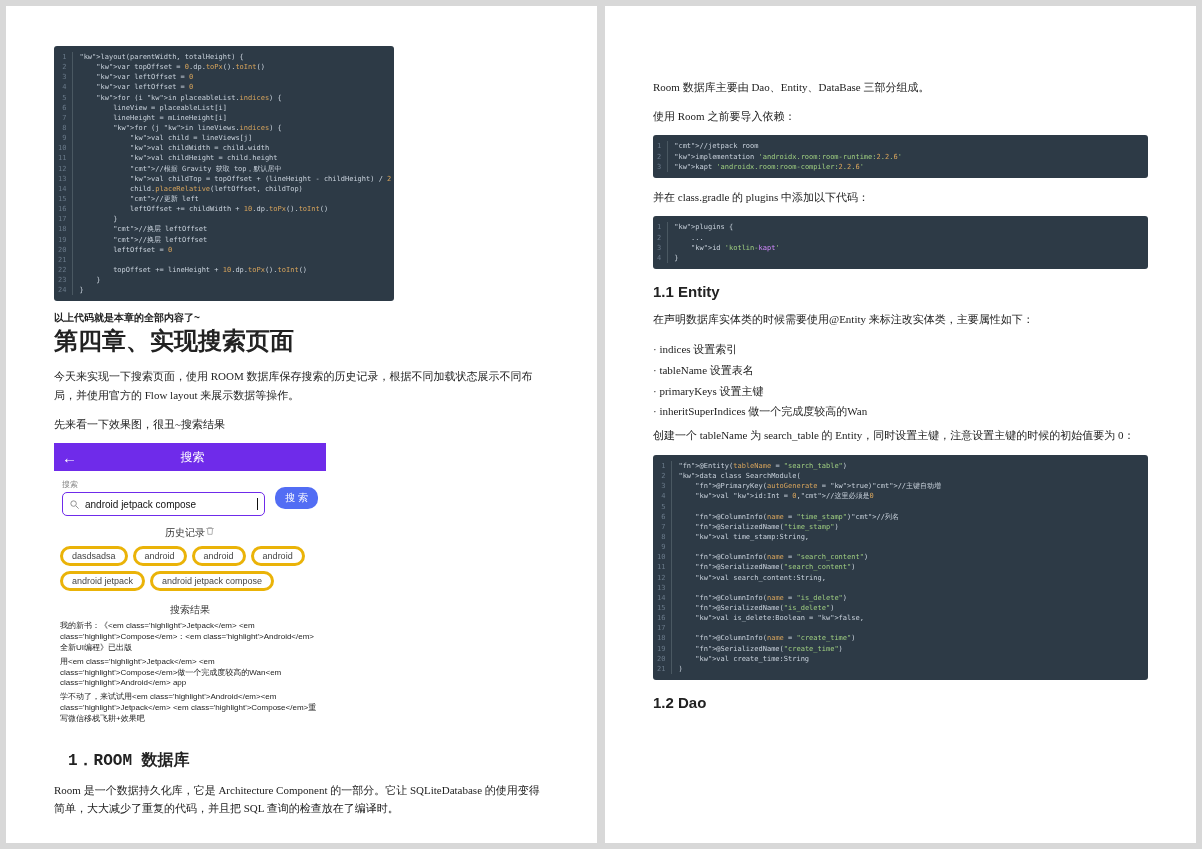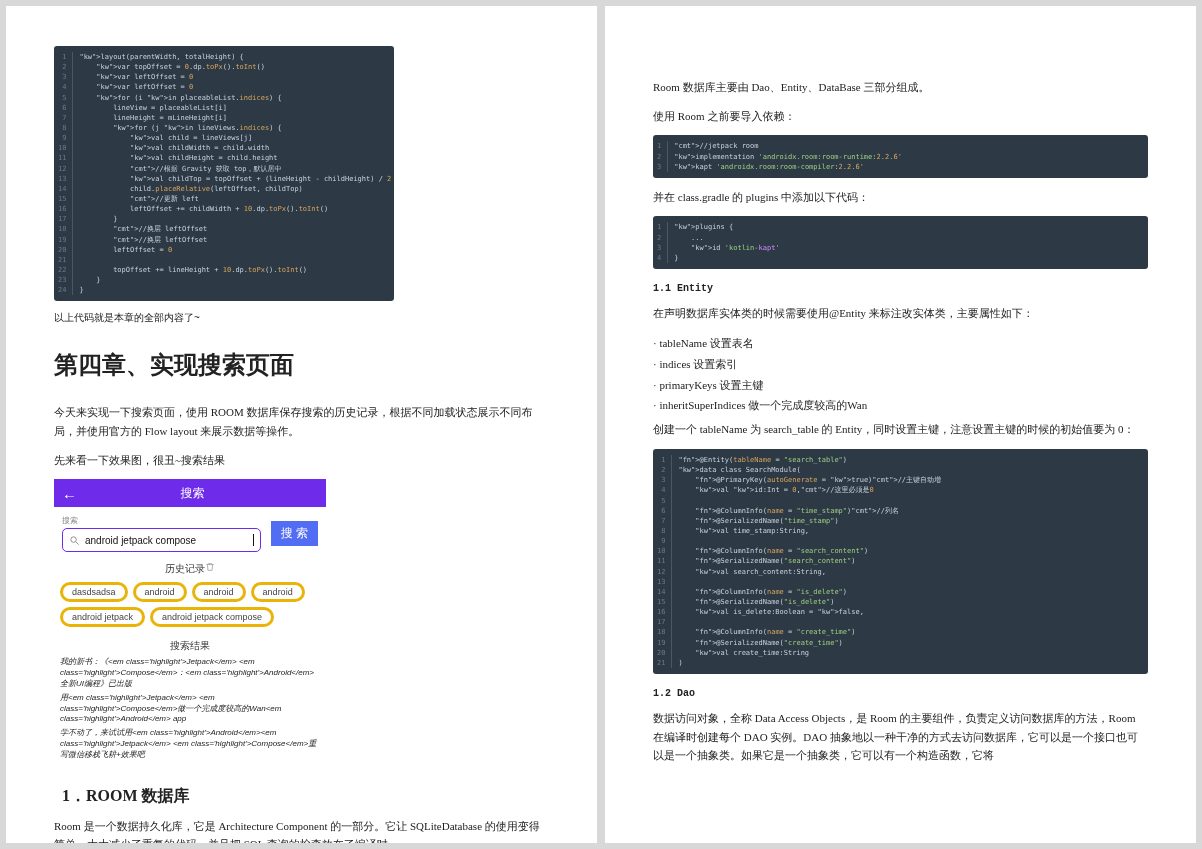--- a/index.html
+++ b/index.html
@@ -42,24 +42,24 @@
     border-right: 1px solid #4a5862;
     margin-right: 6px;
     user-select: none;
   }
   .code-body { flex: 1; }
   .kw { color: #d38aff; }
   .str { color: #9fce80; }
   .num { color: #d7a45c; }
   .attr { color: #d7a45c; }
 
-  .small-note { font-size: 10px; color: #222; margin-bottom: 24px; }
-  h1 { font-size: 24px; font-weight: 700; margin-bottom: 22px; font-family: "SimSun", serif; }
-  h2 { font-size: 16px; font-weight: 700; margin: 18px 8px 10px; font-family: Liberation Serif, serif; }
-  h3 { font-size: 10px; font-weight: 700; margin: 14px 0 10px; font-family: Liberation Mono, monospace; }
+  .small-note { font-size: 10px; color: #222; margin-bottom: 0; font-weight: bold; }
+  h1 { font-size: 24px; font-weight: 700; margin-bottom: 10px; font-family: "SimSun", serif; }
+  h2 { font-size: 16px; font-weight: 700; margin: 18px 14px 10px; font-family: Liberation Mono, monospace; }
+  h3 { font-size: 15px; font-weight: 700; margin: 14px 0 10px; font-family: Liberation Sans, sans-serif; }
   p { font-size: 11px; line-height: 1.7; margin-bottom: 10px; font-family: "SimSun", serif; }
   .bullets { font-size: 11px; line-height: 1.9; font-family: "SimSun", serif; margin-bottom: 4px; }
 
   
   .phone {
     width: 272px;
     background: #fff;
     border: 0;
     margin-bottom: 14px;
     font-family: Arial, sans-serif;
@@ -81,31 +81,31 @@
   .search-group { flex:1; }
   .search-hint { font-size: 8px; color: #888; margin-bottom: 2px; }
   .search-box {
     border: 1px solid #6f2bea; border-radius: 5px; height: 24px;
     display: flex; align-items: center; padding: 0 6px;
   }
   .mag { width: 11px; height: 11px; margin-right: 5px; }
   .input-text { font-size: 10px; color: #111; flex:1; }
   .cursor { display:inline-block; width:1px; height:12px; background:#111; vertical-align:middle; margin-left:1px; }
   .btn-search {
-    margin-left: 10px; background: #526df4; color: #fff; border-radius: 0;
-    padding: 4px 10px; font-size: 12px;
+    margin-left: 10px; background: #526df4; color: #fff; border-radius: 10px;
+    padding: 4px 10px; font-size: 10px;
   }
   .section-label { font-size: 10px; color: #333; padding: 4px 10px 2px; display:flex; justify-content:center; }
   .trash { width:10px; height:10px; opacity:.6; }
   .chips { display:flex; flex-wrap:wrap; padding: 4px 6px 8px; gap:5px; }
   .chip {
     border: 3px solid #eab308; border-radius: 12px; padding: 2px 9px; font-size: 9px; color:#444;
   }
   .results { font-size: 8px; line-height: 1.35; padding: 0 6px 6px; color:#222; }
-  .results .row { border-top: 1px solid rgba(0,0,0,0); padding: 1px 0; font-style: italic; }
+  .results .row { border-top: 1px solid rgba(0,0,0,0); padding: 1px 0; }
 </style>
 </head>
 <body>
 
 <div class="page">
 
   <div class="code-block" style="width:340px;">
     <div class="code-lines">1
 2
 3
@@ -236,22 +236,22 @@
     <div class="code-body" id="code3-body"><span class="&lt;span">"kw"</span>&gt;plugins {
     ...
     <span class="&lt;span">"kw"</span>&gt;id <span class="str">'kotlin-<span class="kw">kapt</span>'</span>
 }</div>
   </div>
 
   <h3>1.1 Entity</h3>
   <p>在声明数据库实体类的时候需要使用@Entity 来标注改实体类，主要属性如下：</p>
 
   <div class="bullets" id="bullets">
+      <div>· indices  设置索引</div>
       <div>· tableName  设置表名</div>
-      <div>· indices  设置索引</div>
       <div>· primaryKeys  设置主键</div>
       <div>· inheritSuperIndices  做一个完成度较高的Wan</div>
     </div>
 
   <p>创建一个 tableName 为 search_table 的 Entity，同时设置主键，注意设置主键的时候的初始值要为 0：</p>
 
   <div class="code-block">
     <div class="code-lines">1
 2
 3
@@ -290,14 +290,13 @@
     <span class="&lt;span">"fn"</span>&gt;@SerializedName(<span class="str">"is_delete"</span>)
     <span class="&lt;span">"kw"</span>&gt;val is_delete:Boolean = <span class="&lt;span">"kw"</span>&gt;false,
 
     <span class="&lt;span">"fn"</span>&gt;@ColumnInfo(<span class="attr">name</span> = <span class="str">"create_time"</span>)
     <span class="&lt;span">"fn"</span>&gt;@SerializedName(<span class="str">"create_time"</span>)
     <span class="&lt;span">"kw"</span>&gt;val create_time:String
 )</div>
   </div>
 
   <h3>1.2 Dao</h3>
-  <p>数据访问对象，全称 Data Access Objects，是 Room 的主要组件，负责定义访问数据库的方法，Room 在编译时创建每个 DAO 实例。DAO 抽象地以一种干净的方式去访问数据库，它可以是一个接口也可以是一个抽象类。如果它是一个抽象类，它可以有一个构造函数，它将</p>
 </div>
 
 </body></html>

